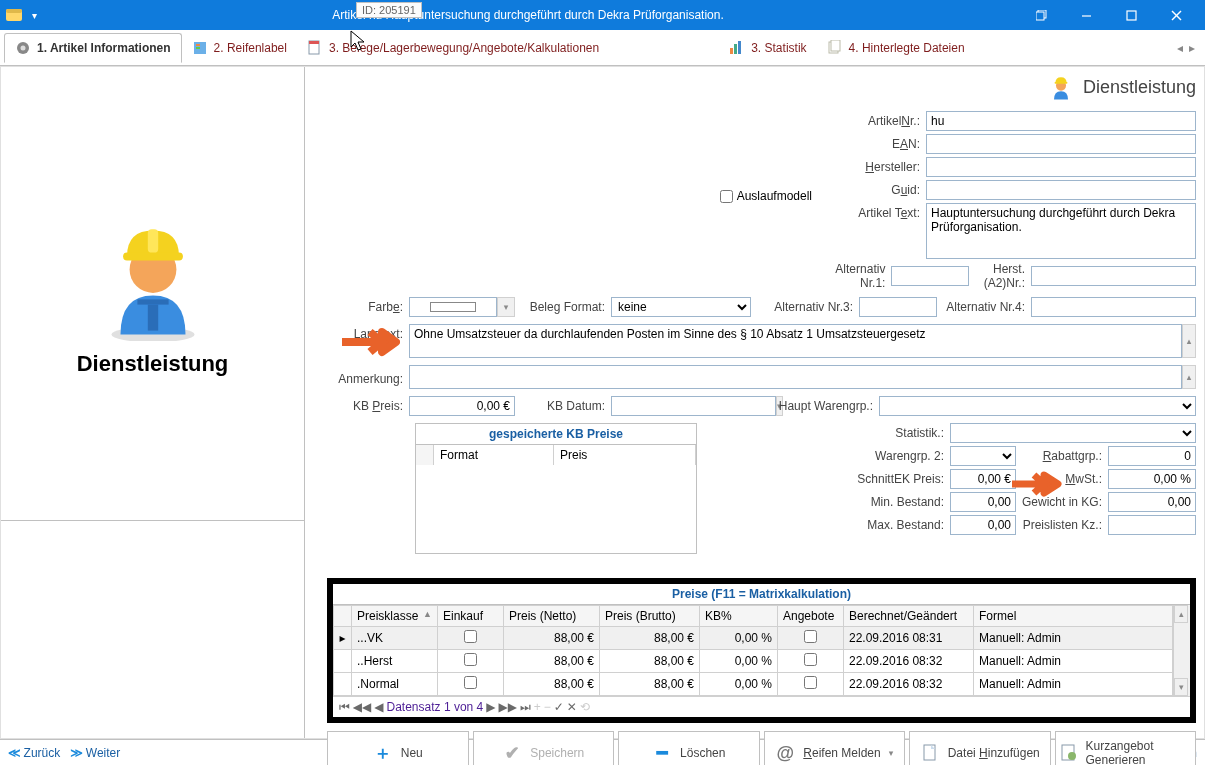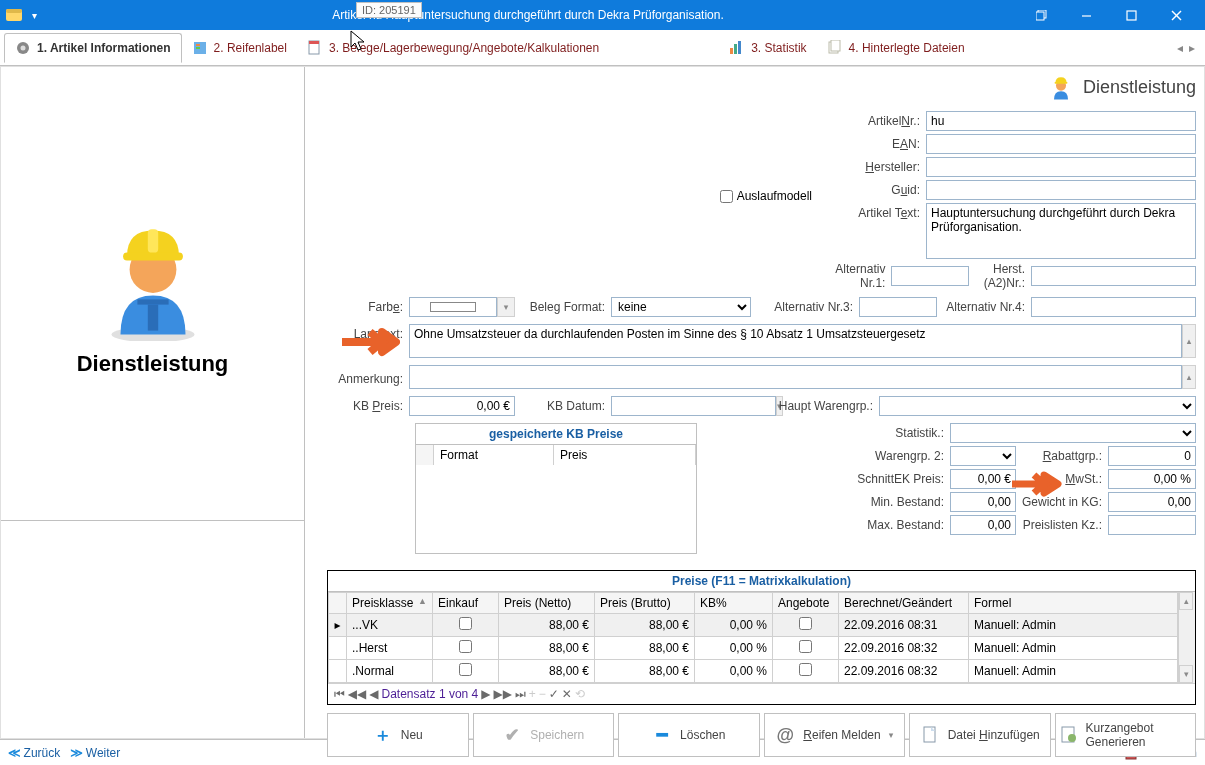--- a/index.html
+++ b/index.html
@@ -48,21 +48,21 @@
 .scroll-nub { width: 14px; background:#f0f0f0; border:1px solid #d0d0d0; display:flex; align-items:center; justify-content:center; color:#8a8a8a; font-size:9px; cursor:pointer; }
 
 
 .kbbox { border: 1px solid #c0c0c0; width: 282px; }
 .kbhead { background: #fff; text-align: center; font-weight: bold; color: #1a5fa3; padding: 3px 0; border-bottom: 1px solid #c0c0c0; }
 .kbcols { display: flex; }
 .kbcols div { border-right: 1px solid #d0d0d0; padding: 3px 6px; }
 .kbbody { height: 88px; background:#fff;}
 
 
-.pricebox { border: 1px solid #000000; margin-top: 12px; }
+.pricebox { border: 6px solid #000000; margin-top: 20px; }
 .pricehead { text-align: center; font-weight: bold; color: #1a5fa3; padding: 3px 0; border-bottom: 1px solid #c0c0c0; }
 .pgrid { width: 100%; border-collapse: collapse; table-layout: fixed; }
 .pgrid th, .pgrid td { border: 1px solid #d0d0d0; padding: 3px 5px; font-size: 12px; overflow:hidden; text-overflow: ellipsis; white-space:nowrap;}
 .pgrid th { background: #f5f5f5; text-align: left; font-weight: normal; }
 .pgrid td.num { text-align: right; }
 .pgrid td.cen { text-align: center; }
 .pgrid tr.alt td { background: #f0f0f0; }
 .gridnav { display: flex; align-items: center; gap: 3px; padding: 3px 6px; border-top: 1px solid #d0d0d0; color: #6a6a6a; font-size:11px;}
 .gridnav span { cursor: pointer; }
 

